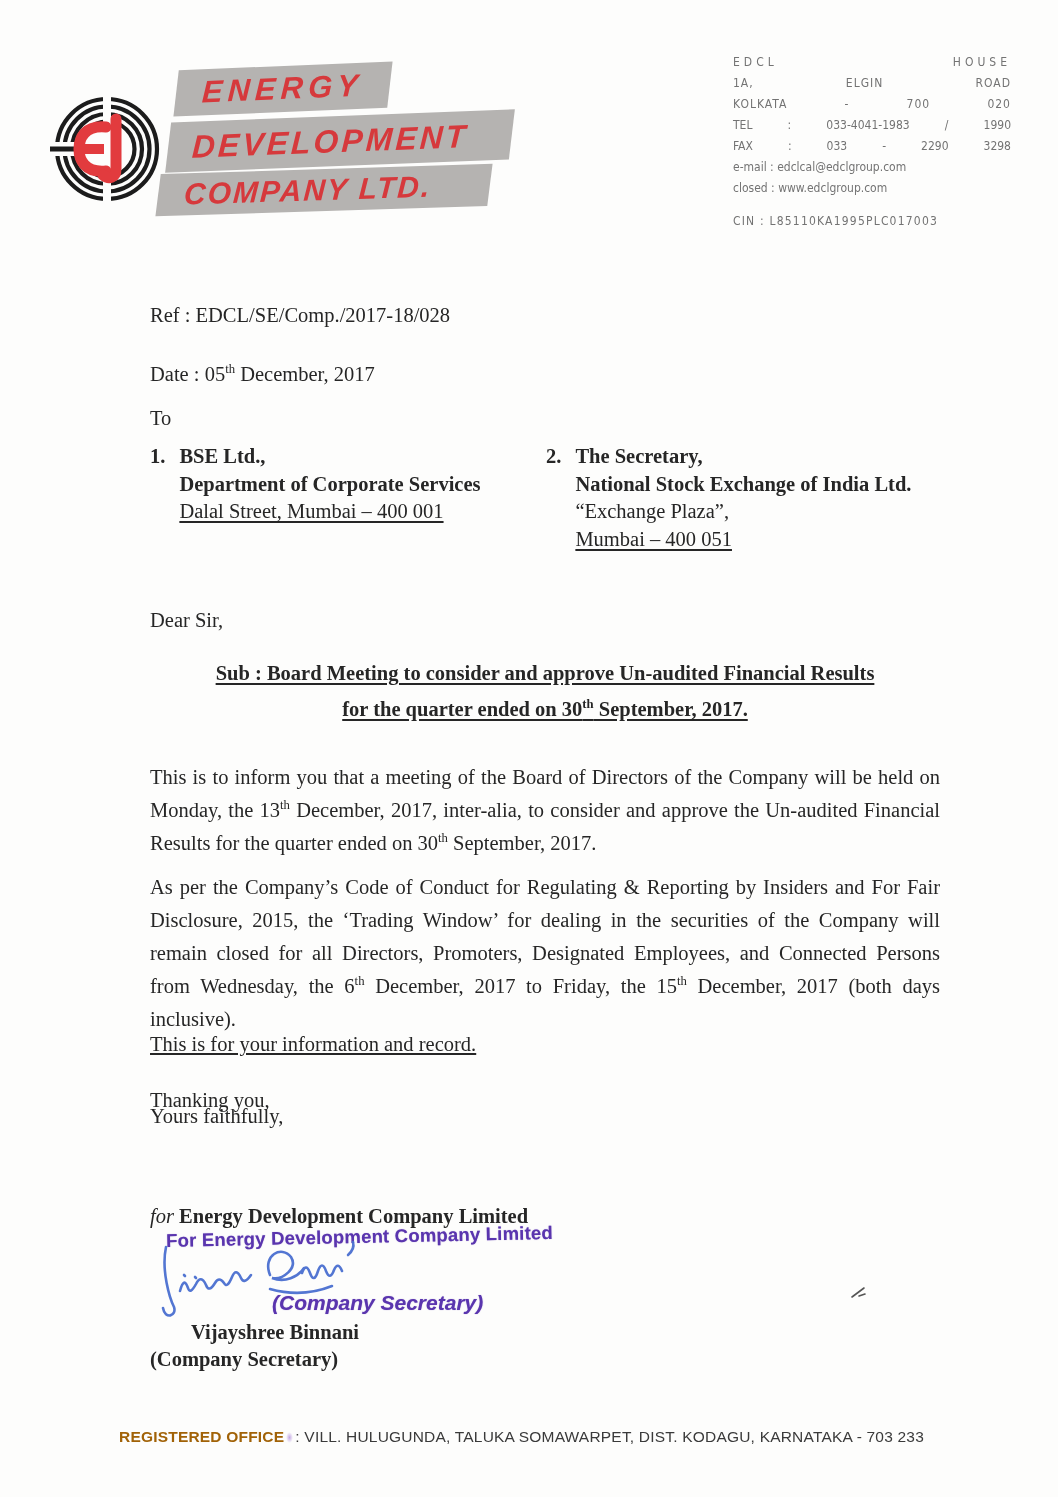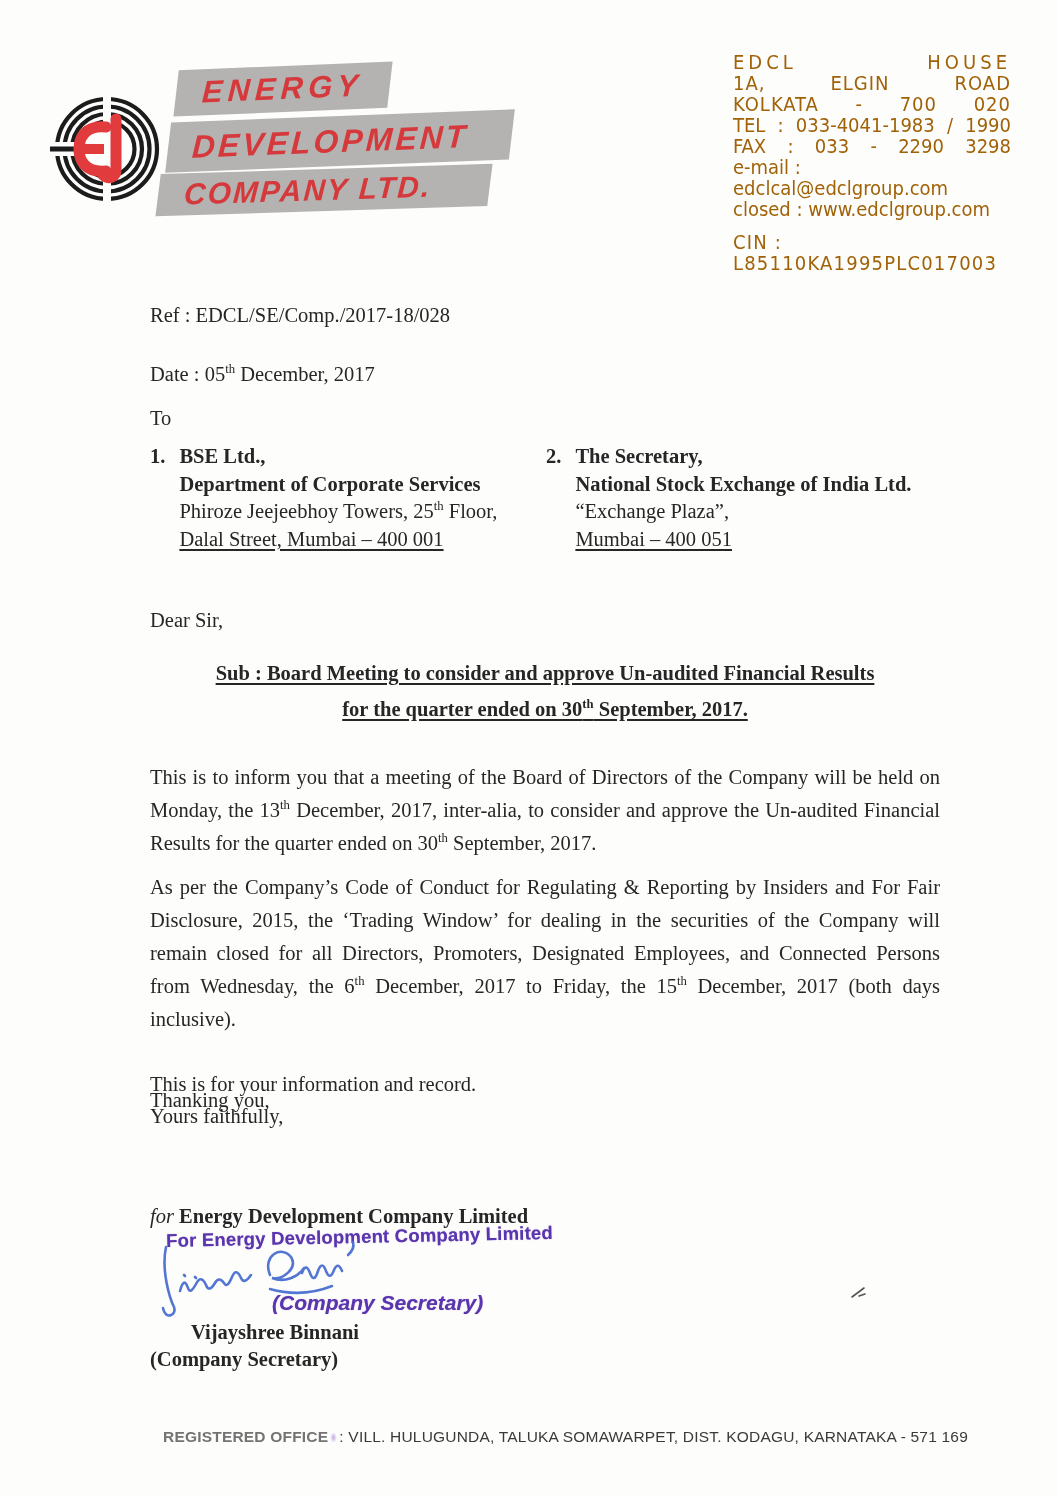--- a/index.html
+++ b/index.html
@@ -30,21 +30,21 @@
     display:flex;align-items:center;
   }
   .banner span{display:block;transform:skewX(4deg);}
   .banner1{left:176px;top:66px;width:188px;height:46px;font-size:31px;letter-spacing:5px;padding-left:26px;transform:rotate(-2.4deg) skewX(-9deg);}
   .banner2{left:168px;top:116px;width:320px;height:50px;font-size:32px;letter-spacing:3px;padding-left:24px;transform:rotate(-2.2deg) skewX(-9deg);}
   .banner3{left:158px;top:169px;width:306px;height:42px;font-size:30px;letter-spacing:2px;padding-left:26px;transform:rotate(-1.8deg) skewX(-9deg);}
 
   .addr{
     position:absolute;left:733px;top:52px;width:278px;
     font-family:"DejaVu Sans", sans-serif;
-    font-size:20px;line-height:21px;color:#a16207;
+    font-size:12px;line-height:21px;color:#737373;
     font-stretch:condensed;
   }
   .addr .aline{text-align:justify;text-align-last:justify;}
   .addr .ls1{letter-spacing:4px;}
   .addr .ls2{letter-spacing:1px;}
   .addr .cin{margin-top:12px;letter-spacing:1.2px;text-align:left;text-align-last:left;}
 
   
   .content{position:absolute;left:150px;top:303px;width:790px;font-size:20.5px;}
   .sec{position:absolute;left:0;width:790px;}
@@ -54,21 +54,21 @@
   .addressees{top:140px;height:130px;}
   .addressee{position:absolute;top:0;display:flex;gap:14px;line-height:27.5px;}
   .addressee .num{font-weight:bold;}
   .addressee.a1{left:0;}
   .addressee.a2{left:396px;}
   .salutation{top:306px;}
   .subject{top:352px;text-align:center;font-weight:bold;line-height:36px;}
   .para{text-align:justify;line-height:33px;}
   .para1{top:458px;}
   .para2{top:568px;}
-  .para3{top:770px;}
+  .para3{top:730px;text-decoration:underline;}
   .thanking{top:786px;}
   .closing{top:802px;}
 
   
   .sigblock{top:902px;height:170px;}
   .for-line{position:absolute;left:0;top:0;font-size:20.5px;}
   .stamp{
     position:absolute;color:#5a35ae;
     font-family:"Liberation Sans", sans-serif;font-weight:bold;
     text-shadow:0 0 1px rgba(90,53,174,.55);
@@ -80,21 +80,21 @@
   .sig-name{position:absolute;left:0;top:116px;font-weight:bold;margin-left:41px;}
   .sig-title{position:absolute;left:0;top:143px;font-weight:bold;}
 
   
   .footer{
     position:absolute;left:119px;top:1428px;width:860px;
     font-family:"Liberation Sans", sans-serif;
     font-size:15.5px;color:#3a3a3a;letter-spacing:0.2px;
     white-space:nowrap;
   }
-  .footer .lbl{font-weight:bold;color:#737373;margin-left:44px;}
+  .footer .lbl{font-weight:bold;color:#a16207;}
   .smudge{
     display:inline-block;width:7px;height:11px;margin:0 2px;
     background:radial-gradient(ellipse at center, rgba(150,100,210,.55), rgba(150,100,210,0) 70%);
     border-radius:50%;vertical-align:middle;
   }
   .pen-mark{position:absolute;left:850px;top:1284px;width:22px;height:16px;}
 </style>
 </head>
 <body>
 
@@ -143,21 +143,20 @@
     <div class="sec ref">Ref : EDCL/SE/Comp./2017-18/028</div>
     <div class="sec date"><span>Date : 05</span><sup>th</sup><span> December, 2017</span></div>
     <div class="sec to">To</div>
 
     <div class="sec addressees">
       <div class="addressee a1">
         <div class="num">1.</div>
         <div>
             <div class="b"><span>BSE Ltd.,</span></div>
             <div class="b"><span>Department of Corporate Services</span></div>
-            <div><span>Phiroze Jeejeebhoy Towers, 25</span><sup>th</sup><span> Floor,</span></div>
             <div class="u"><span>Dalal Street, Mumbai – 400 001</span></div>
           </div>
       </div>
       <div class="addressee a2">
         <div class="num">2.</div>
         <div>
             <div class="b"><span>The Secretary,</span></div>
             <div class="b"><span>National Stock Exchange of India Ltd.</span></div>
             <div><span>“Exchange Plaza”,</span></div>
             <div class="u"><span>Mumbai – 400 051</span></div>
@@ -198,16 +197,16 @@
       <div class="sig-title">(Company Secretary)</div>
     </div>
   </div>
 
   <svg class="pen-mark" viewBox="0 0 22 16">
     <path d="M2 13 L14 4 M9 12 l6 -2" stroke="#555" stroke-width="1.6" fill="none" stroke-linecap="round"></path>
   </svg>
 
   <div class="footer">
     <span class="lbl">REGISTERED OFFICE</span><span class="smudge"></span><span>:</span>
-    <span>VILL. HULUGUNDA, TALUKA SOMAWARPET, DIST. KODAGU, KARNATAKA - 571 169</span>
+    <span>VILL. HULUGUNDA, TALUKA SOMAWARPET, DIST. KODAGU, KARNATAKA - 703 233</span>
   </div>
 
 </div>
 
 </body></html>

